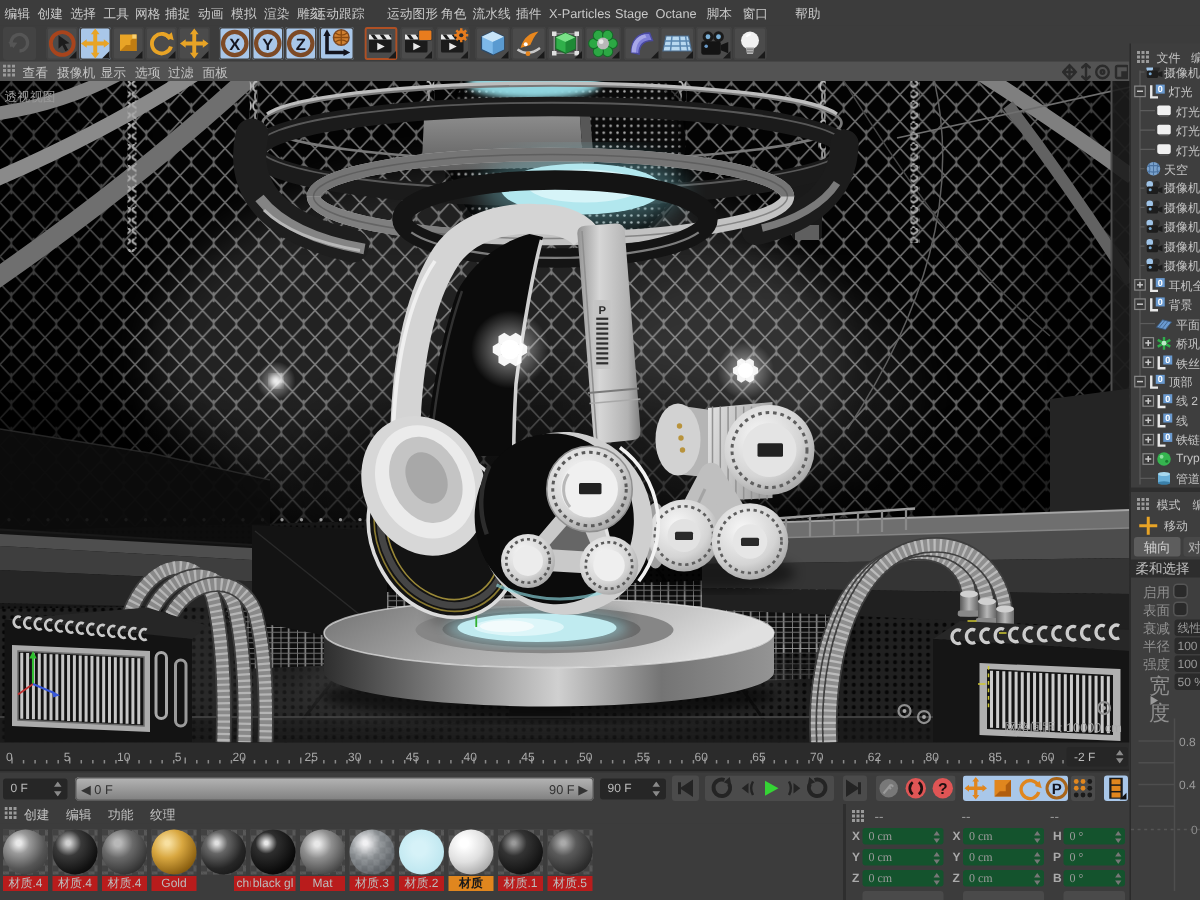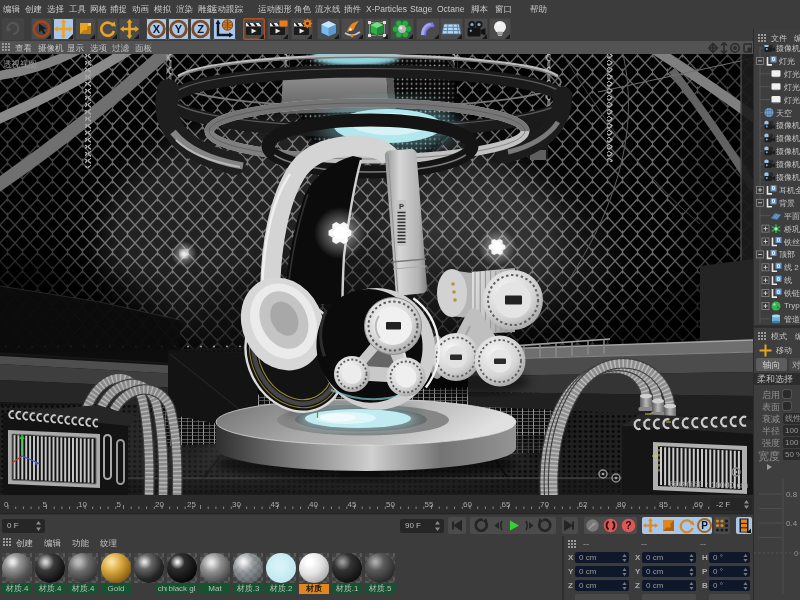--- a/index.html
+++ b/index.html
@@ -27,25 +27,25 @@
 #transport{left:0;top:514px;width:753px;height:22px;background:#3c3c3c;border-top:1px solid #333;}
 .spin{position:absolute;background:#262626;border-radius:2px;color:#bbb;font-size:8px;}
 .pbtn{position:absolute;top:2px;height:17px;background:#4b4b4b;border-radius:2px;}
 .pbtn.sel{background:#a9c7e9;}
 
 #matmenu{left:0;top:536px;width:562px;height:13px;background:#3c3c3c;}
 #matmenu span{position:absolute;top:2px;font-size:8.5px;color:#c3c3c3;}
 #mats{left:0;top:549px;width:562px;height:51px;background:#3c3c3c;}
 .mat{position:absolute;top:4px;width:30px;height:30px;}
 .mlab{position:absolute;top:35px;height:10px;font-size:8px;color:#bdbdbd;text-align:center;
-  overflow:hidden;white-space:nowrap;background:#14532d;line-height:10px;}
+  overflow:hidden;white-space:nowrap;background:#b91c1c;line-height:10px;}
 
 #coords{left:562px;top:536px;width:191px;height:64px;background:#3c3c3c;border-left:2px solid #2e2e2e;}
-.cfield{position:absolute;height:11px;background:#0f172a;border-radius:2px;color:#9a9a9a;
-  font-size:8px;line-height:11px;padding-left:4px;}
+.cfield{position:absolute;height:11px;background:#14532d;border-radius:2px;color:#9a9a9a;
+  font-size:8px;line-height:11px;padding-left:4px;font-family:Liberation Serif, serif;}
 .clab{position:absolute;font-size:8px;color:#aaa;font-weight:bold;}
 
 #dock{left:753px;top:29px;width:47px;height:583px;background:#3e3e3e;border-left:1px solid #2b2b2b;}
 #dock .t{position:absolute;font-size:8px;color:#c4c4c4;white-space:nowrap;}
 </style>
 </head>
 <body>
 <div id="app">
 
   <div id="menubar" class="abs">
@@ -939,21 +939,21 @@
         <path d="M693.3 11.6 V14" stroke="#8a8a8a" stroke-width="1"></path>
         <path d="M701 10 V14" stroke="#8a8a8a" stroke-width="1"></path>
         <path d="M708.7 11.6 V14" stroke="#8a8a8a" stroke-width="1"></path>
         <path d="M0 18.5 H753" stroke="#242424" stroke-width="1"></path>
       </svg>
       <span style="left:4px">0</span>
       <span style="left:42.5px">5</span>
       <span style="left:78px">10</span>
       <span style="left:116.5px">5</span>
       <span style="left:155px">20</span>
-      <span style="left:187px">25</span>
+      <span style="left:203px">25</span>
       <span style="left:232px">30</span>
       <span style="left:270.5px">45</span>
       <span style="left:309px">40</span>
       <span style="left:347.5px">45</span>
       <span style="left:386px">50</span>
       <span style="left:424.5px">55</span>
       <span style="left:463px">60</span>
       <span style="left:501.5px">65</span>
       <span style="left:540px">70</span>
       <span style="left:578.5px">62</span>
@@ -965,20 +965,24 @@
         </svg></div>
     </div>
 
   <div id="transport" class="abs">
       <div class="spin" style="left:2px;top:4px;width:43px;height:14px;line-height:14px;padding-left:5px;">0 F<svg width="7" height="10" style="position:absolute;right:3px;top:2px">
           <path d="M3.5 0 L6 3.5 L1 3.5 Z M3.5 10 L6 6.5 L1 6.5 Z" fill="#8a8a8a"></path>
         </svg></div>
       <div class="spin" style="left:400px;top:4px;width:44px;height:14px;line-height:14px;padding-left:5px;">90 F<svg width="7" height="10" style="position:absolute;right:3px;top:2px">
           <path d="M3.5 0 L6 3.5 L1 3.5 Z M3.5 10 L6 6.5 L1 6.5 Z" fill="#8a8a8a"></path>
         </svg></div>
+      <div style="position:absolute;left:50px;top:3px;width:346px;height:16px;border-radius:3px;background:linear-gradient(#b6b6b6,#7e7e7e);box-shadow:inset 0 0 0 1px #5a5a5a;">
+        <span style="position:absolute;left:4px;top:3px;font-size:8.5px;color:#333">◀ 0 F</span>
+        <span style="position:absolute;right:4px;top:3px;font-size:8.5px;color:#333">90 F ▶</span>
+      </div>
       <div class="pbtn" style="left:448px;width:18px;"><svg width="18" height="17">
           <path d="M5 4.5 V12.5 M13 4.5 V12.5 L7 8.5 Z" stroke="#242424" stroke-width="2" fill="#242424"></path>
         </svg></div>
       <div style="position:absolute;left:470px;top:2px;width:86px;height:17px;"><svg width="86" height="17">
           <rect x="0" y="0" width="86" height="17" rx="2" fill="#4b4b4b"></rect>
           <path d="M13 3 A5.5 5.5 0 1 0 16 5.5" stroke="#242424" stroke-width="2.6" fill="none"></path>
           <path d="M16.5 1 L12.5 4.5 L17.5 6.5 Z" fill="#242424"></path>
           <g transform="translate(17,0)">
             <path d="M12 5 L7.5 8.5 L12 12 Z" fill="#242424"></path>
             <path d="M15 4 Q12.5 8.5 15 13" stroke="#242424" stroke-width="1.6" fill="none"></path>
@@ -1402,21 +1406,21 @@
       <span style="position:absolute;left:0;top:360px;width:26px;text-align:right;font-size:9px;color:#8f8f8f;">启用</span>
       <div style="position:absolute;left:29px;top:361px;width:8px;height:8px;background:#2a2a2a;border-radius:2px;box-shadow:0 0 0 1px #555"></div>
       <span style="position:absolute;left:0;top:372px;width:26px;text-align:right;font-size:9px;color:#8f8f8f;">表面</span>
       <div style="position:absolute;left:29px;top:373px;width:8px;height:8px;background:#2a2a2a;border-radius:2px;box-shadow:0 0 0 1px #555"></div>
       <span style="position:absolute;left:0;top:384px;width:26px;text-align:right;font-size:9px;color:#8f8f8f;">衰减</span>
       <div style="position:absolute;left:29px;top:384px;width:18px;height:11px;background:#2a2a2a;border-radius:2px 0 0 2px;font-size:8px;color:#999;line-height:11px;padding-left:2px;overflow:hidden;white-space:nowrap">线性</div>
       <span style="position:absolute;left:0;top:396px;width:26px;text-align:right;font-size:9px;color:#8f8f8f;">半径</span>
       <div style="position:absolute;left:29px;top:396px;width:18px;height:11px;background:#2a2a2a;border-radius:2px 0 0 2px;font-size:8px;color:#999;line-height:11px;padding-left:2px;overflow:hidden;white-space:nowrap">100</div>
       <span style="position:absolute;left:0;top:408px;width:26px;text-align:right;font-size:9px;color:#8f8f8f;">强度</span>
       <div style="position:absolute;left:29px;top:408px;width:18px;height:11px;background:#2a2a2a;border-radius:2px 0 0 2px;font-size:8px;color:#999;line-height:11px;padding-left:2px;overflow:hidden;white-space:nowrap">100</div>
-      <span style="position:absolute;left:0;top:420px;width:26px;text-align:right;font-size:11px;color:#8f8f8f;">宽度</span>
+      <span style="position:absolute;left:0;top:420px;width:26px;text-align:right;font-size:14px;color:#8f8f8f;">宽度</span>
       <div style="position:absolute;left:29px;top:420px;width:18px;height:11px;background:#2a2a2a;border-radius:2px 0 0 2px;font-size:8px;color:#999;line-height:11px;padding-left:2px;overflow:hidden;white-space:nowrap">50 %</div>
       <svg width="47" height="150" style="position:absolute;left:0;top:430px">
         <path d="M13 5 L18 8 L13 11 Z" fill="#9a9a9a"></path>
         <path d="M29 20 V135" stroke="#4e4e4e" stroke-width="1"></path>
         <path d="M5 35 H29" stroke="#4e4e4e" stroke-width="1"></path>
         <text x="32" y="38" font-size="8" fill="#9a9a9a" font-family="Liberation Sans">0.8</text>
         <path d="M5 49.5 H29" stroke="#4e4e4e" stroke-width="1"></path>
         <path d="M5 64 H29" stroke="#4e4e4e" stroke-width="1"></path>
         <text x="32" y="67" font-size="8" fill="#9a9a9a" font-family="Liberation Sans">0.4</text>
         <path d="M5 78.5 H29" stroke="#4e4e4e" stroke-width="1"></path>

